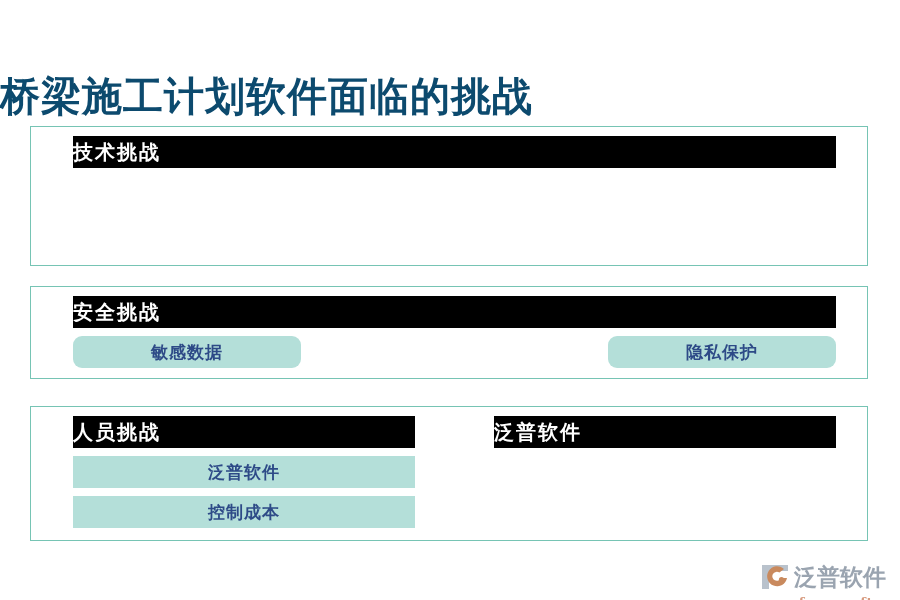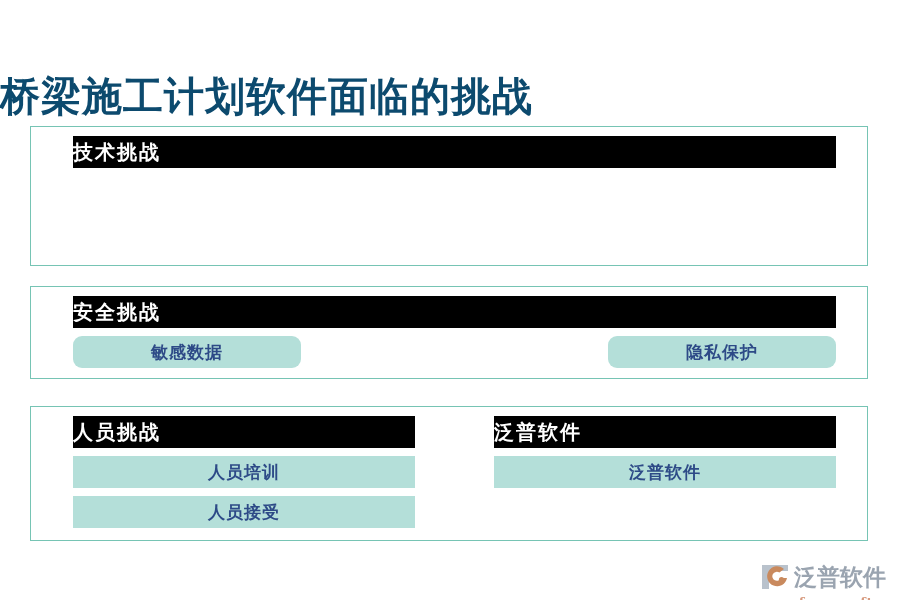--- a/index.html
+++ b/index.html
@@ -184,28 +184,27 @@
     <div class="section-inner">
 
       <div class="group-pair">
         <div class="cat-header group">人员挑战</div>
         <div class="cat-header group">泛普软件</div>
       </div>
 
       <div class="row-gap"></div>
 
       <div class="group-pair">
-        <div class="chip group">人员培训</div>
         <div class="chip group">泛普软件</div>
       </div>
 
       <div class="row-gap"></div>
 
       <div class="group-pair">
-        <div class="chip group">人员接受</div>
+        <div class="chip group">控制成本</div>
       </div>
 
     </div>
   </div>
 
   <div class="logo">
     <div class="logo-row">
       <span class="logo-mark">
         <svg width="30" height="28" viewBox="0 0 30 28" xmlns="http://www.w3.org/2000/svg">
           <path d="M2 2 H28 V8 H9 V26 H2 Z" fill="#b9c2cc"></path>

